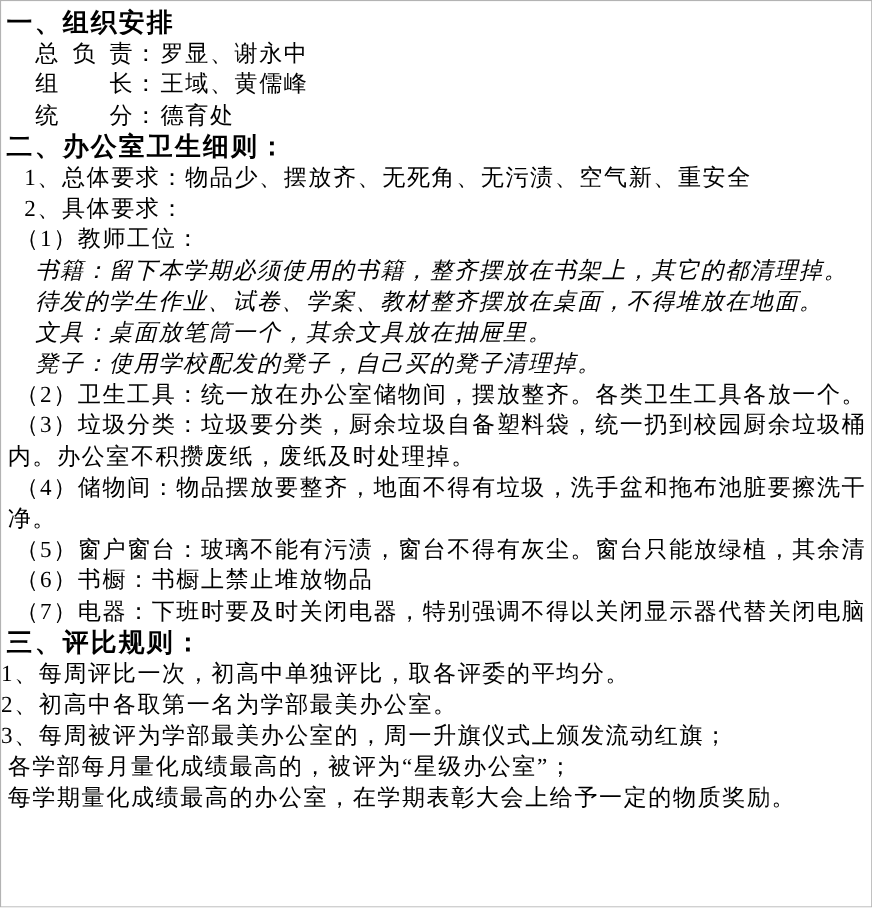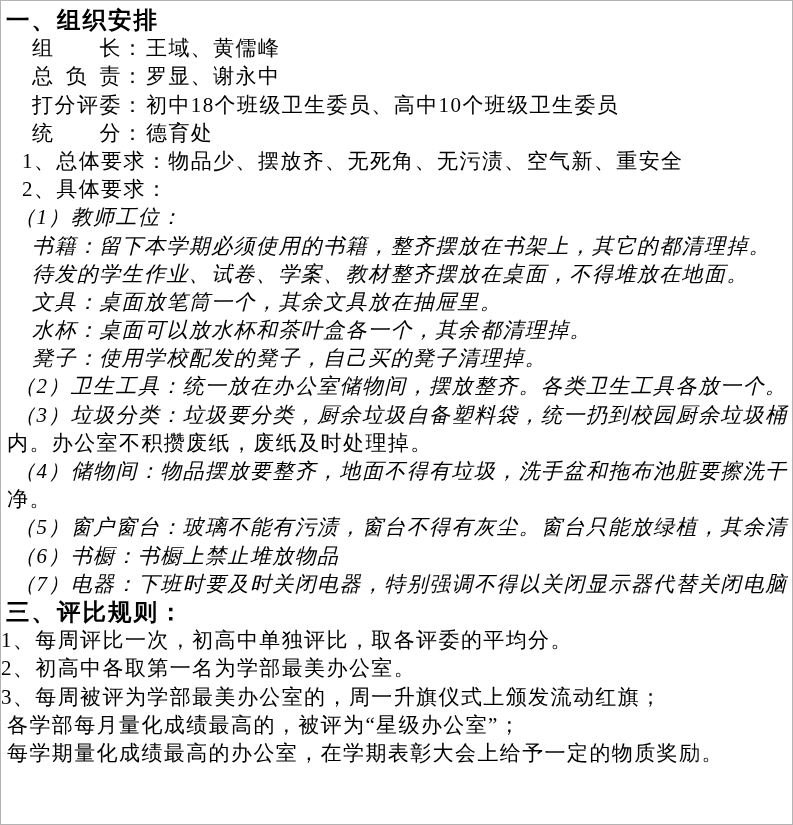--- a/index.html
+++ b/index.html
@@ -29,62 +29,59 @@
   }
   .h {
     font-family: "Liberation Sans", "DejaVu Sans", sans-serif;
     font-weight: bold;
     font-size: 23.5px;
     letter-spacing: 2px;
     padding-left: 5px;
   }
   .role  { padding-left: 31px; }
   .n2    { padding-left: 21px; }
-  .p1    { padding-left: 13px; font-style: italic; }
+  .p1    { padding-left: 13px; }
   .sub   { padding-left: 31px; font-style: italic; }
   .n3    { }
   .flush { padding-left: 6px; }
   .rlabel {
     display: inline-block;
     width: 90px;
     text-align: justify;
     text-align-last: justify;
     vertical-align: top;
   }
   .rsep { display: inline-block; width: 24px; }
 </style>
 </head>
 <body>
 
 <div class="page">
 
   <div class="ln h">一、组织安排</div>
 
   <div class="ln role">
-    <span class="rlabel">组长</span><span class="rsep">：</span><span>王域、黄儒峰</span>
-  </div>
-  <div class="ln role">
     <span class="rlabel">总负责</span><span class="rsep">：</span><span>罗显、谢永中</span>
   </div>
   <div class="ln role">
-    <span class="rlabel">打分评委</span><span class="rsep">：</span><span>初中18个班级卫生委员、高中10个班级卫生委员</span>
+    <span class="rlabel">组长</span><span class="rsep">：</span><span>王域、黄儒峰</span>
   </div>
   <div class="ln role">
     <span class="rlabel">统分</span><span class="rsep">：</span><span>德育处</span>
   </div>
 
+  <div class="ln h">二、办公室卫生细则：</div>
 
   <div class="ln n2">1、总体要求：物品少、摆放齐、无死角、无污渍、空气新、重安全</div>
   <div class="ln n2">2、具体要求：</div>
 
   <div class="ln p1">（1）教师工位：</div>
   <div class="ln sub">书籍：留下本学期必须使用的书籍，整齐摆放在书架上，其它的都清理掉。</div>
   <div class="ln sub">待发的学生作业、试卷、学案、教材整齐摆放在桌面，不得堆放在地面。</div>
   <div class="ln sub">文具：桌面放笔筒一个，其余文具放在抽屉里。</div>
-  <div class="ln sub">水杯：桌面可以放水杯和茶叶盒各一个，其余都清理掉。</div>
   <div class="ln sub">凳子：使用学校配发的凳子，自己买的凳子清理掉。</div>
 
   <div class="ln p1">（2）卫生工具：统一放在办公室储物间，摆放整齐。各类卫生工具各放一个。</div>
   <div class="ln p1">（3）垃圾分类：垃圾要分类，厨余垃圾自备塑料袋，统一扔到校园厨余垃圾桶</div>
   <div class="ln flush">内。办公室不积攒废纸，废纸及时处理掉。</div>
   <div class="ln p1">（4）储物间：物品摆放要整齐，地面不得有垃圾，洗手盆和拖布池脏要擦洗干</div>
   <div class="ln flush">净。</div>
   <div class="ln p1">（5）窗户窗台：玻璃不能有污渍，窗台不得有灰尘。窗台只能放绿植，其余清</div>
   <div class="ln p1">（6）书橱：书橱上禁止堆放物品</div>
   <div class="ln p1">（7）电器：下班时要及时关闭电器，特别强调不得以关闭显示器代替关闭电脑</div>

